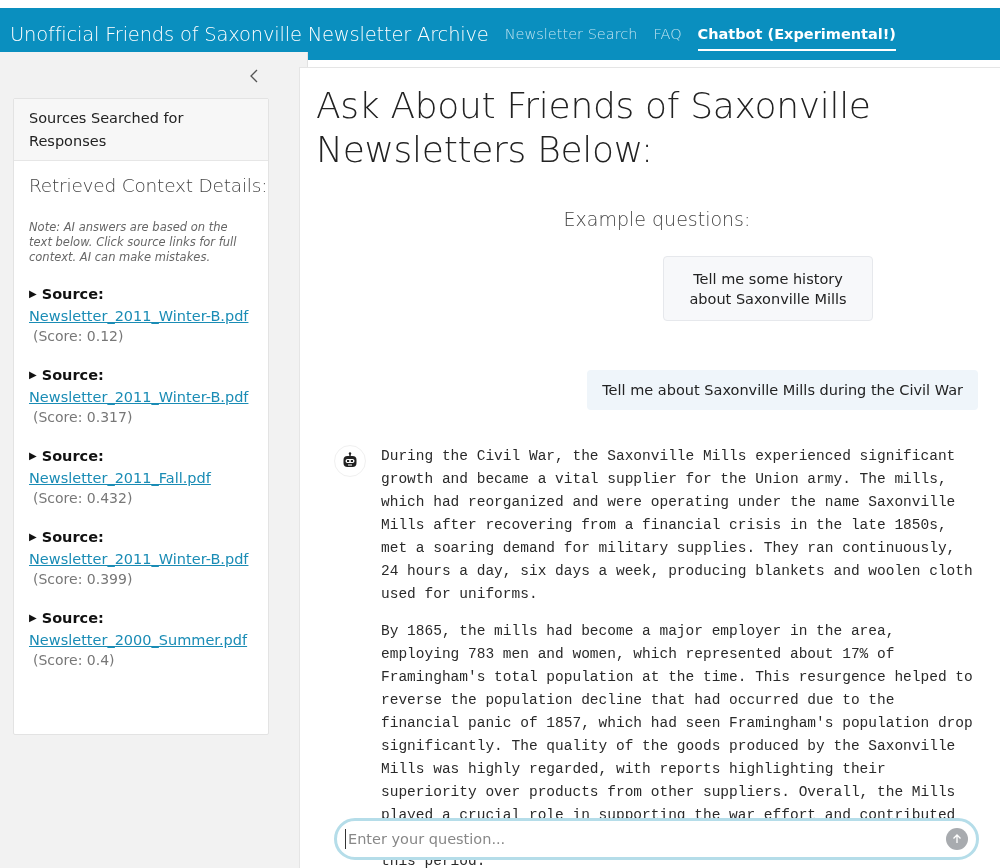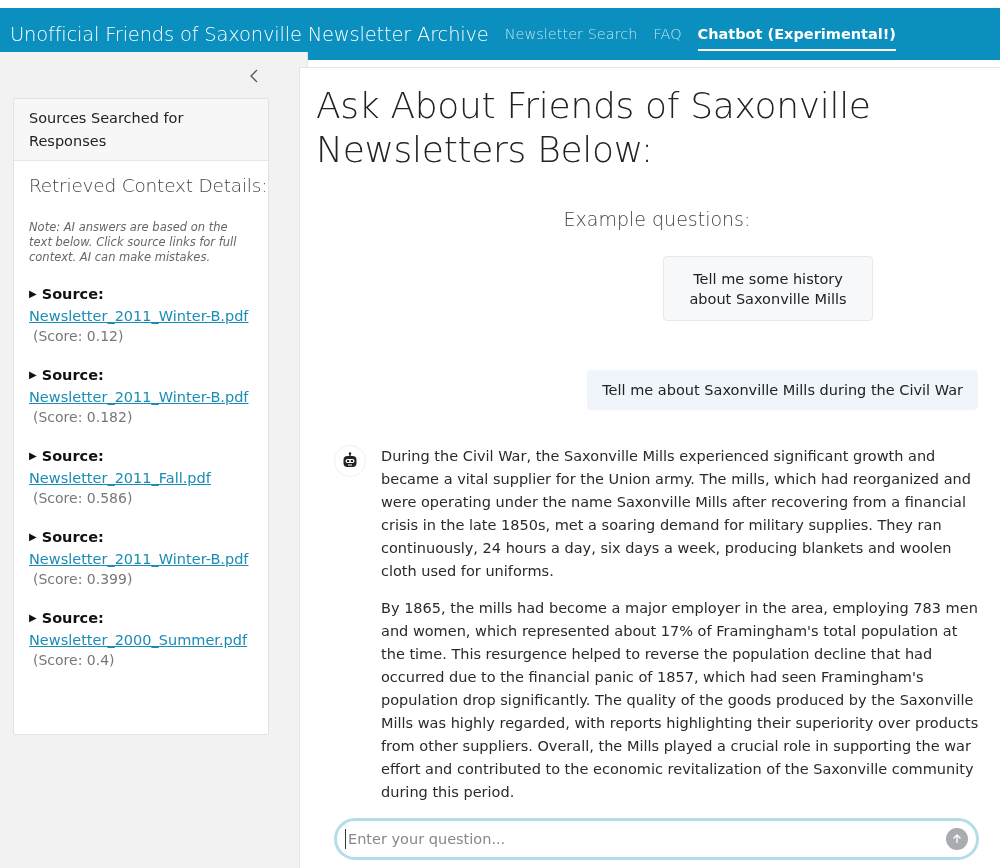--- a/index.html
+++ b/index.html
@@ -33,21 +33,21 @@
   .page-title { position: absolute; left: 16px; top: 16px; font-size: 36px; font-weight: 300; color: #222; line-height: 44px; letter-spacing: -0.3px; }
   .examples-title { position: absolute; left: 0; top: 140px; width: 714px; text-align: center; font-size: 19px; font-weight: 300; color: #444; }
   .example-btn { position: absolute; top: 188px; width: 210px; height: 65px; background: #f7f8fa; border: 1px solid #e6e8ec; border-radius: 4px; font-size: 14.5px; color: #222; line-height: 20px; display: flex; align-items: center; justify-content: center; text-align: center; padding: 0 16px; cursor: pointer; }
   .ex1 { left: 139px; }
   .ex2 { left: 363px; }
 
   .user-msg { position: absolute; right: 22px; top: 302px; background: #eff5fa; border-radius: 4px; padding: 12px 15px; font-size: 14.5px; color: #222; white-space: nowrap; }
 
   .bot-avatar { position: absolute; left: 34px; top: 377px; width: 32px; height: 32px; border-radius: 50%; background: #ffffff; border: 1px solid #f0f0f0; display: flex; align-items: center; justify-content: center; }
   .bot-msg { position: absolute; left: 81px; top: 377px; width: 600px; font-size: 14.5px; line-height: 23px; color: #2a2a2a; }
-  .bot-msg p { margin-bottom: 14px; }
+  .bot-msg p { margin-bottom: 14px; font-family: Liberation Mono, monospace; }
 
   .input-wrap { position: absolute; left: 34px; top: 750px; width: 645px; height: 42px; border: 3px solid #b5dde9; border-radius: 21px; background: #ffffff; display: flex; align-items: center; padding-left: 8px; }
   .input-wrap input { border: none; outline: none; flex: 1; font-family: "DejaVu Sans", sans-serif; font-size: 14.5px; color: #333; background: transparent; border-left: 1px solid #333; padding-left: 2px; height: 20px; }
   .input-wrap input::placeholder { color: #888; }
   .send-btn { width: 22px; height: 22px; border-radius: 50%; background: #a8abaf; margin-right: 8px; display: flex; align-items: center; justify-content: center; cursor: pointer; }
 </style>
 </head>
 <body>
 
 <div class="topbar">
@@ -78,29 +78,29 @@
           </div>
         <a class="source-link">Newsletter_2011_Winter-B.pdf</a>
         <div class="source-score">(Score: 0.12)</div>
       </div>
       <div class="source">
         <div class="source-label">
             <span class="tri">▶</span>
             <span>Source:</span>
           </div>
         <a class="source-link">Newsletter_2011_Winter-B.pdf</a>
-        <div class="source-score">(Score: 0.182)</div>
+        <div class="source-score">(Score: 0.317)</div>
       </div>
       <div class="source">
         <div class="source-label">
             <span class="tri">▶</span>
             <span>Source:</span>
           </div>
         <a class="source-link">Newsletter_2011_Fall.pdf</a>
-        <div class="source-score">(Score: 0.586)</div>
+        <div class="source-score">(Score: 0.432)</div>
       </div>
       <div class="source">
         <div class="source-label">
             <span class="tri">▶</span>
             <span>Source:</span>
           </div>
         <a class="source-link">Newsletter_2011_Winter-B.pdf</a>
         <div class="source-score">(Score: 0.399)</div>
       </div>
       <div class="source">

